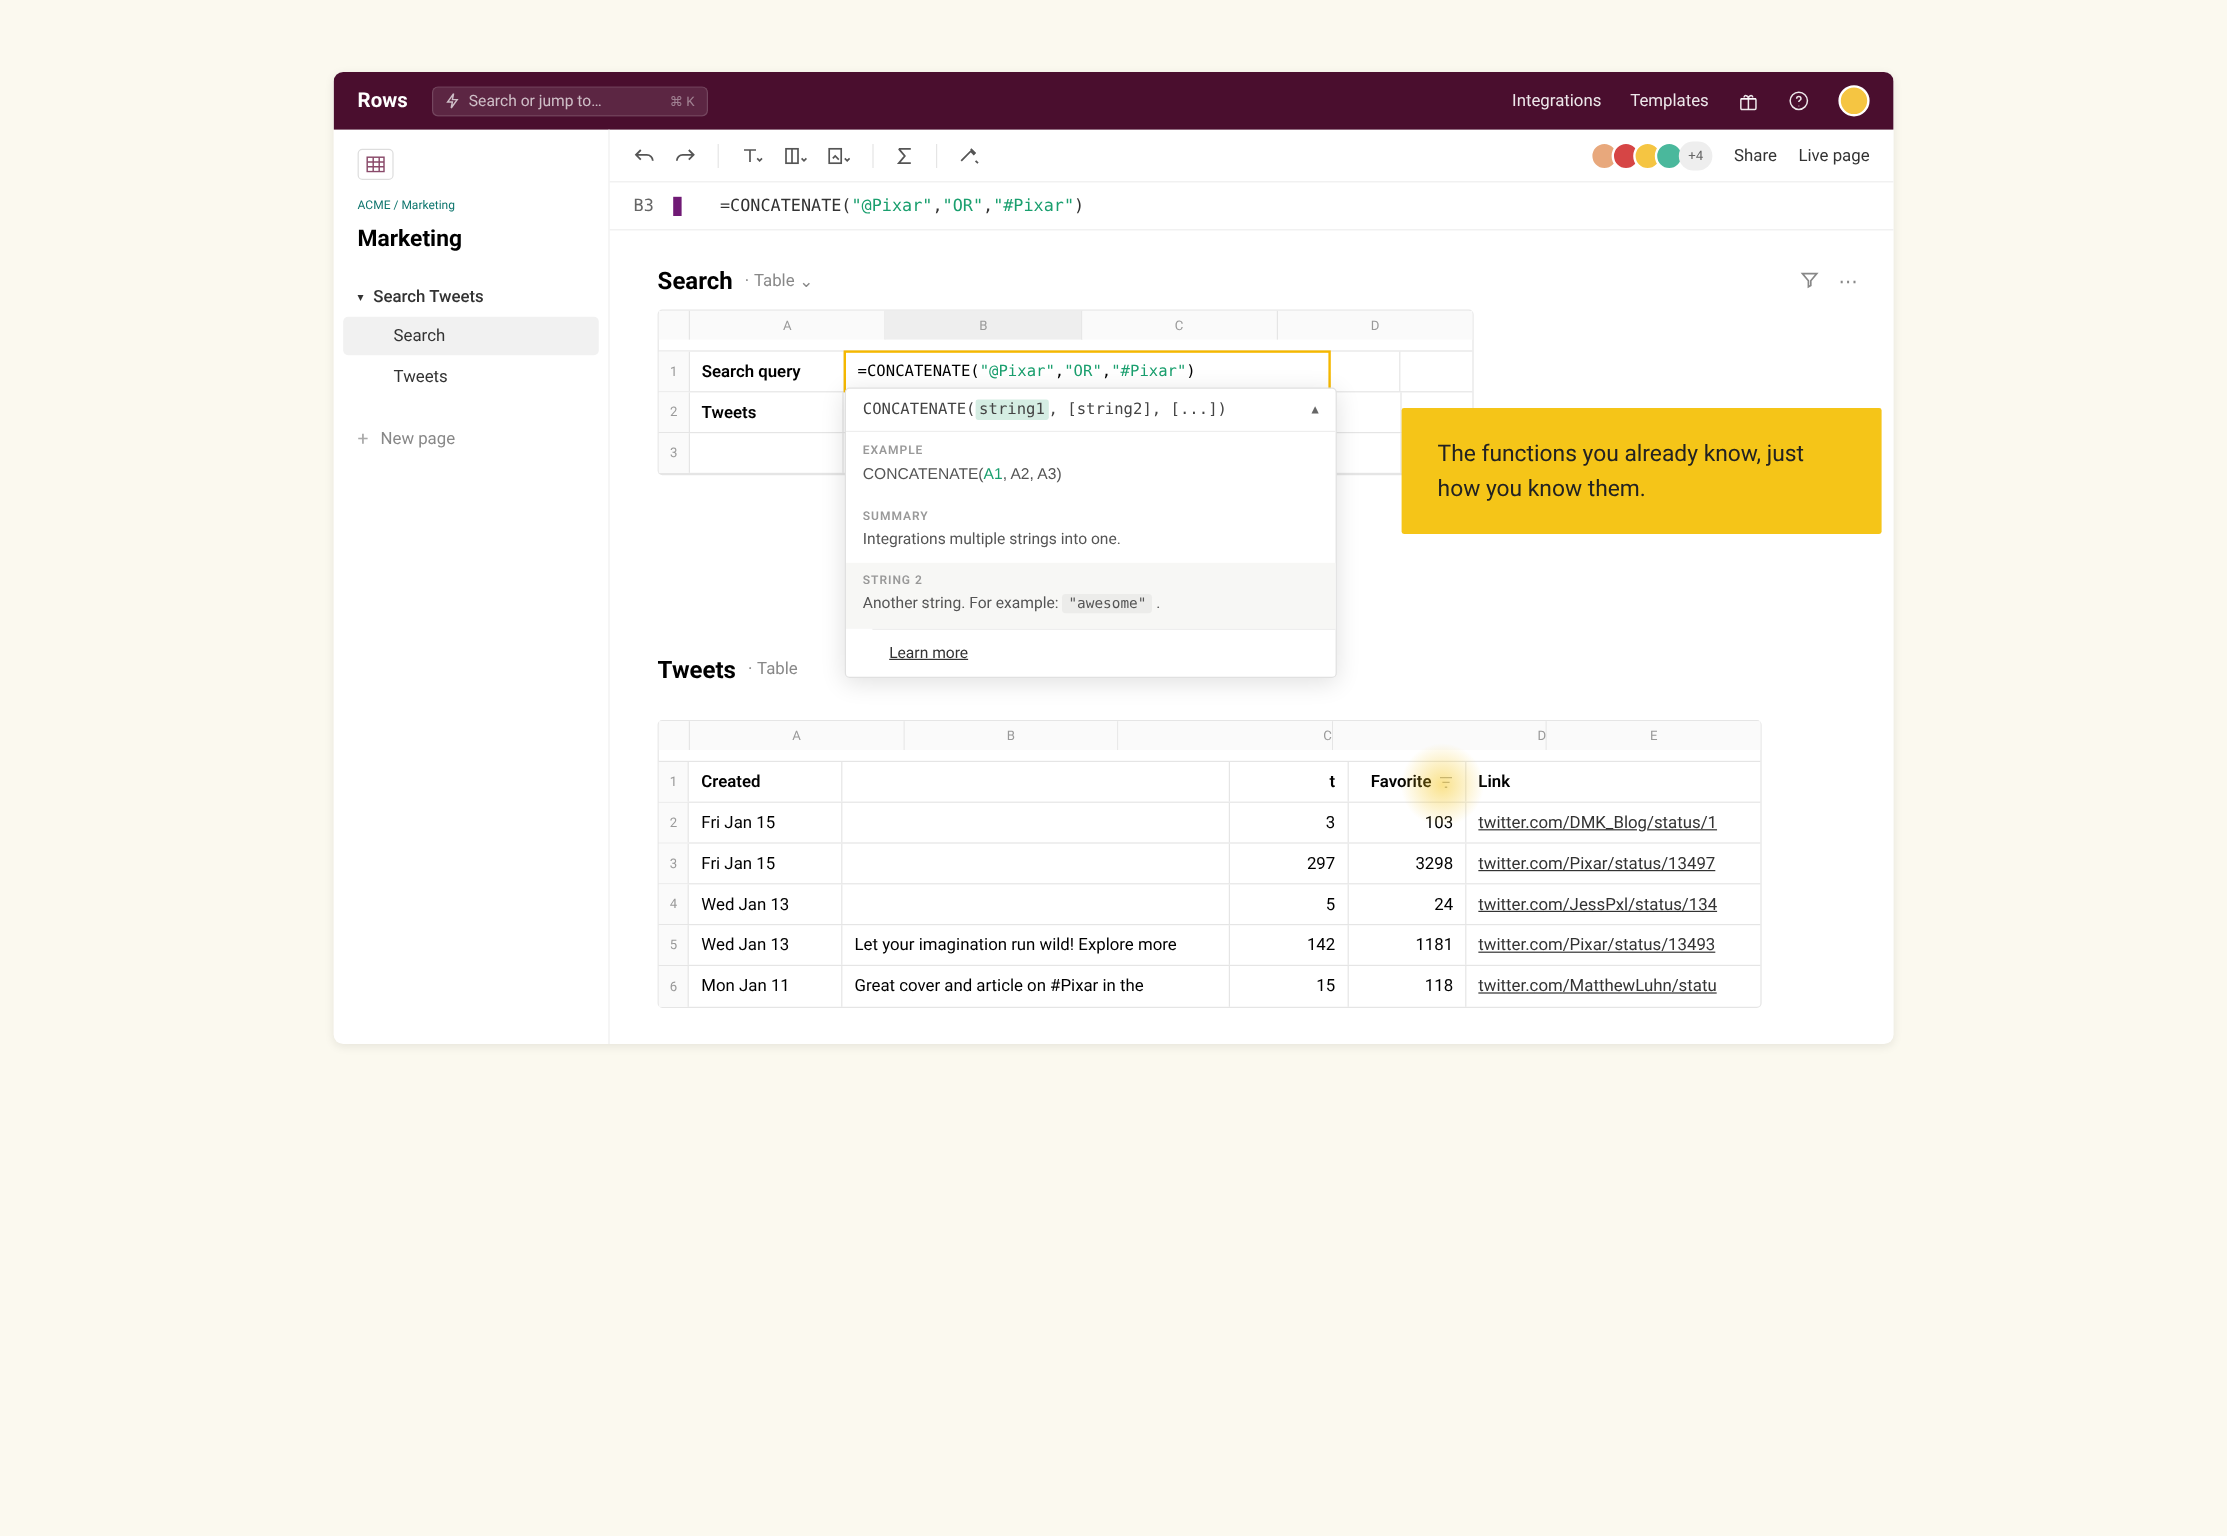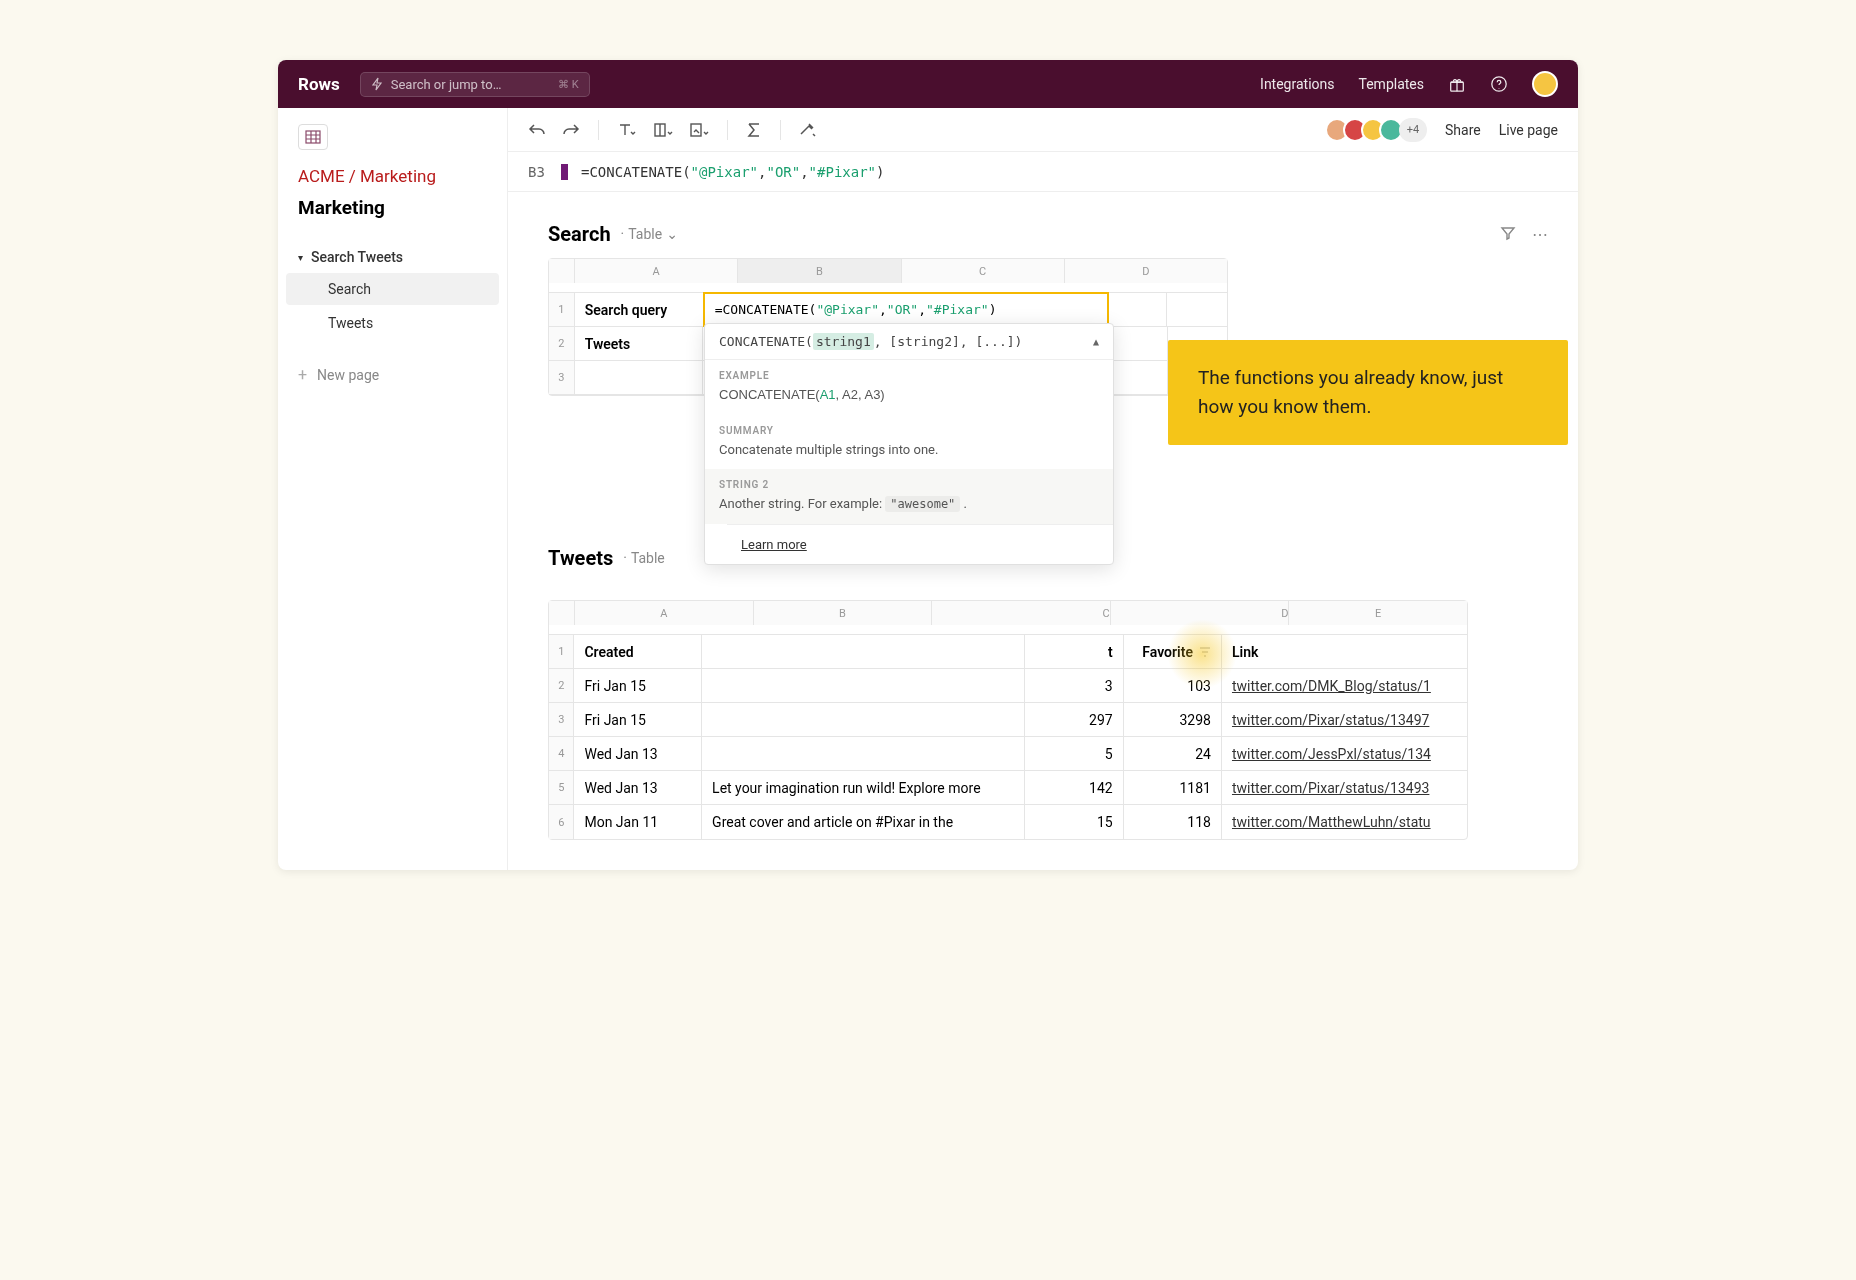--- a/index.html
+++ b/index.html
@@ -9,42 +9,42 @@
 .logo { font-weight: 700; font-size: 17px; margin-right: 20px; }
 .search-box { display: flex; align-items: center; background: rgba(255,255,255,0.1); border: 1px solid rgba(255,255,255,0.15); border-radius: 5px; padding: 4px 10px; width: 230px; color: rgba(255,255,255,0.7); font-size: 13px; }
 .search-box .sicon { margin-right: 8px; }
 .search-box .kbd { margin-left: auto; font-size: 11px; opacity: 0.6; }
 .topbar-right { margin-left: auto; display: flex; align-items: center; gap: 24px; font-size: 14px; color: rgba(255,255,255,0.9); }
 .topbar-right .ticon { display: inline-flex; }
 .avatar-top { width: 26px; height: 26px; border-radius: 50%; background: #f5c542; border: 2px solid #fff; }
 .body { display: flex; min-height: 720px; }
 .sidebar { width: 230px; border-right: 1px solid #eee; padding: 16px 0; }
 .sb-icon-box { margin: 0 20px 16px; width: 30px; height: 26px; border: 1px solid #ddd; border-radius: 4px; display: flex; align-items: center; justify-content: center; }
-.breadcrumb { padding: 0 20px; color: #b91c1c; font-size: 17px; margin-bottom: 10px; }
+.breadcrumb { padding: 0 20px; color: #0f766e; font-size: 10px; margin-bottom: 10px; }
 .page-title { padding: 0 20px; font-weight: 700; font-size: 19px; margin-bottom: 24px; }
 .nav-group-header { padding: 6px 20px; display: flex; align-items: center; font-size: 14px; font-weight: 500; color: #333; cursor: pointer; }
 .nav-group-header .caret { margin-right: 8px; font-size: 10px; }
 .nav-item { padding: 8px 20px 8px 42px; font-size: 14px; color: #333; cursor: pointer; border-radius: 4px; margin: 2px 8px; }
 .nav-item.active { background: #f1f1f1; }
 .new-page { padding: 10px 20px; display: flex; align-items: center; color: #888; font-size: 14px; margin-top: 16px; cursor: pointer; }
 .new-page .plus { margin-right: 10px; font-size: 16px; color: #aaa; }
 .main { flex: 1; display: flex; flex-direction: column; position: relative; }
 .toolbar { height: 44px; border-bottom: 1px solid #eee; display: flex; align-items: center; padding: 0 20px; gap: 18px; }
 .toolbar .tgrp { display: flex; align-items: center; gap: 16px; }
 .toolbar .sep { width: 1px; height: 20px; background: #e5e5e5; }
 .tb-icon { color: #555; cursor: pointer; display: inline-flex; align-items: center; }
 .toolbar-right { margin-left: auto; display: flex; align-items: center; gap: 18px; }
 .avatars { display: flex; align-items: center; }
 .avatars .av { width: 24px; height: 24px; border-radius: 50%; border: 2px solid #fff; margin-left: -6px; }
 .avatars .av:first-child { margin-left: 0; }
 .av1 { background: #e8a87c; } .av2 { background: #d64545; } .av3 { background: #f5c542; } .av4 { background: #4ab89c; }
 .avatars .more { background: #eee; color: #666; font-size: 11px; display: flex; align-items: center; justify-content: center; width: 28px; height: 24px; border-radius: 12px; margin-left: -4px; }
 .share-btn, .live-btn { font-size: 14px; color: #333; cursor: pointer; }
 .formula-bar { height: 40px; border-bottom: 1px solid #eee; display: flex; align-items: center; padding: 0 20px; font-family: "SF Mono", Menlo, Consolas, monospace; font-size: 14px; }
-.cell-ref { color: #666; border-right: 7px solid #701a75; margin-right: 13px; min-width: 40px; }
+.cell-ref { color: #666; border-right: 7px solid #701a75; margin-right: 32px; min-width: 40px; }
 .formula-text { color: #333; }
 .fn-str { color: #1a9f6e; }
 .content { padding: 30px 30px 30px 40px; position: relative; }
 .section-header { display: flex; align-items: center; margin-bottom: 12px; }
 .section-title { font-weight: 700; font-size: 20px; }
 .section-sub { color: #888; font-size: 14px; margin-left: 10px; display: flex; align-items: center; gap: 4px; }
 .section-actions { margin-left: auto; display: flex; gap: 16px; color: #888; }
 .table { border: 1px solid #e5e5e5; border-radius: 4px; position: relative; width: 680px; }
 .table-row { display: flex; border-bottom: 1px solid #e5e5e5; min-height: 34px; }
 .table-row:last-child { border-bottom: none; }
@@ -272,21 +272,21 @@
             <div class="tooltip-sig">
               <span><span>CONCATENATE(</span><span class="hl">string1</span><span>, [string2], [...])</span></span>
               <span class="collapse">▲</span>
             </div>
             <div class="tt-section">
               <div class="tt-label">EXAMPLE</div>
               <div class="tt-text tt-ex"><span>CONCATENATE(</span><span class="arg1">A1</span><span>, A2, A3)</span></div>
             </div>
             <div class="tt-section">
               <div class="tt-label">SUMMARY</div>
-              <div class="tt-text">Concatenate multiple strings into one.</div>
+              <div class="tt-text">Integrations multiple strings into one.</div>
             </div>
             <div class="tt-params">
               <div class="tt-param">
                 <div class="tt-param-name inactive">STRING 2</div>
                 <div class="tt-text"><span>Another string. For example: </span><span class="tt-code">"awesome"</span><span> .</span></div>
               </div>
             </div>
             <div class="tt-learn"><a>Learn more</a></div>
           </div>
         </div>

